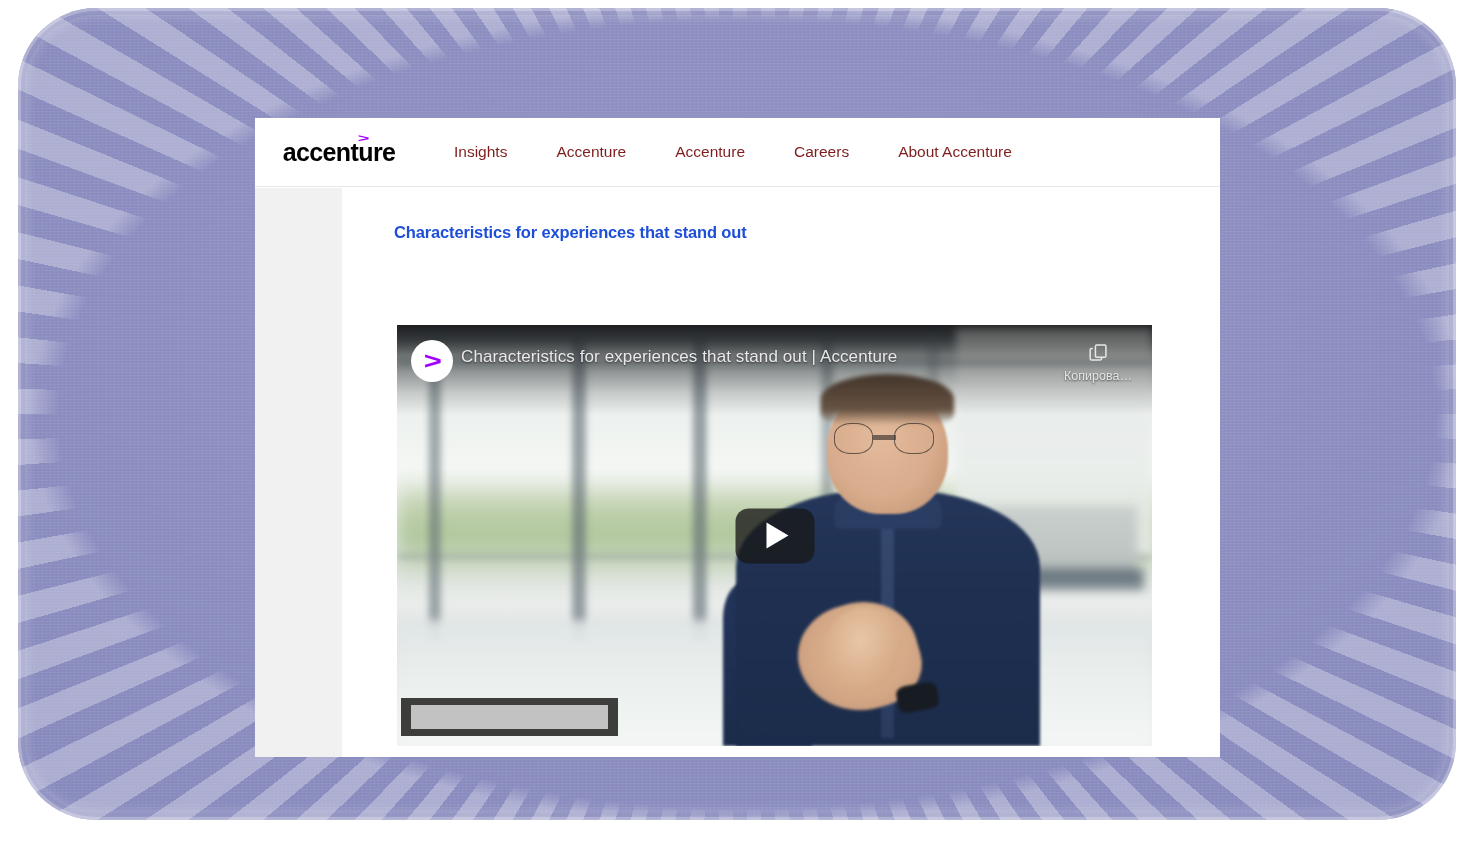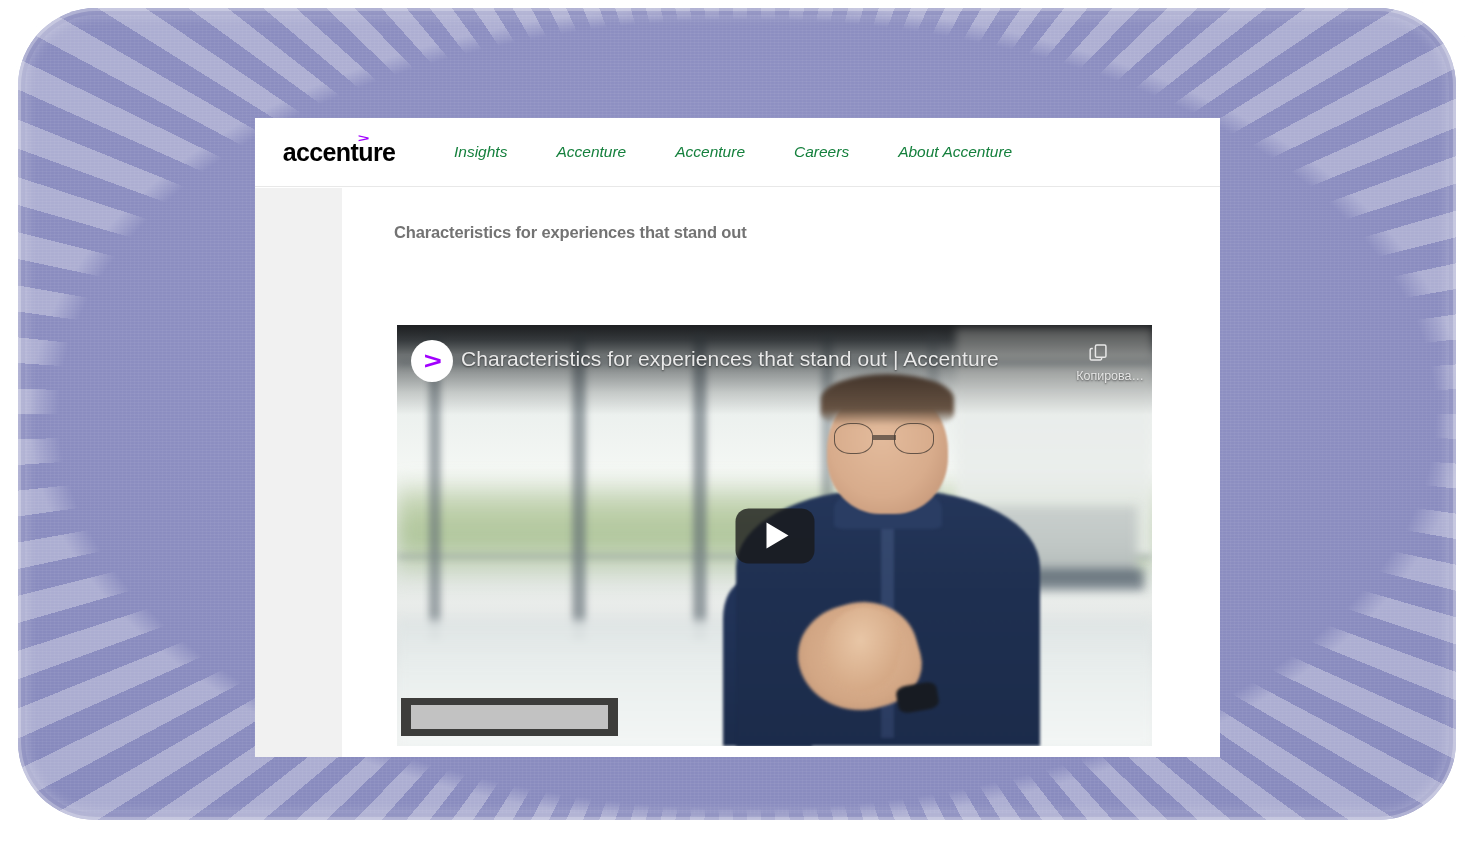--- a/index.html
+++ b/index.html
@@ -95,43 +95,42 @@
   #brand-chevron {
     position: absolute;
     right: 29px; top: -12px;
     color: #a100ff;
     font-size: 19px; font-weight: 700;
     line-height: 1;
     transform: scaleY(.62) scaleX(1.05);
   }
   #main-nav { display: flex; align-items: center; margin-left: 56px; }
   .nav-item {
-    font-size: 15.5px; color: #15803d;
+    font-size: 15.5px; color: #7f1d1d;
     margin-right: 49px; white-space: nowrap;
     cursor: pointer;
-    font-style: italic;
   }
   .nav-item:last-child { margin-right: 12px; }
 
   
   #left-rail {
     position: absolute; left: 0; top: 70px;
     width: 87px; height: 569px;
     background: #f1f1f1;
   }
 
   
   #content {
     position: absolute; left: 87px; top: 70px;
     width: 878px; height: 569px;
     background: #ffffff;
   }
   #section-title {
     position: absolute; left: 52px; top: 35px;
-    font-size: 16.5px; font-weight: 700; color: #737373;
+    font-size: 16.5px; font-weight: 700; color: #1d4ed8;
     letter-spacing: -0.15px;
   }
 
   
   #video-embed {
     position: absolute;
     left: 55px; top: 137px;
     width: 755px; height: 421px;
     overflow: hidden;
     background: #cfd3d2;
@@ -288,28 +287,28 @@
     width: 42px; height: 42px; border-radius: 50%;
     background: #ffffff;
     display: flex; align-items: center; justify-content: center;
   }
   #yt-avatar-chevron {
     color: #a100ff; font-size: 27px; font-weight: 700; line-height: 1;
     transform: scaleX(1.15) scaleY(.9); margin-left: 2px;
   }
   #yt-title {
     position: absolute; left: 64px; top: 22px;
-    font-size: 21px; color: #e9e9e9;
+    font-size: 17px; color: #e9e9e9;
     letter-spacing: .1px;
     text-shadow: 0 1px 2px rgba(0,0,0,.55);
     white-space: nowrap;
   }
 
   
-  #yt-copy { position: absolute; right: 8px; top: 13px; width: 92px; text-align: right; cursor: pointer; }
+  #yt-copy { position: absolute; right: 8px; top: 13px; width: 92px; text-align: center; cursor: pointer; }
   #copy-icon-wrap { height: 28px; display: flex; align-items: center; justify-content: center; }
   #copy-label {
     font-size: 12.5px; color: #e6e6e6; margin-top: 3px;
     text-shadow: 0 1px 2px rgba(0,0,0,.6);
   }
 
   
   #play-button {
     position: absolute; left: 50%; top: 50%;
     transform: translate(-50%,-50%);

